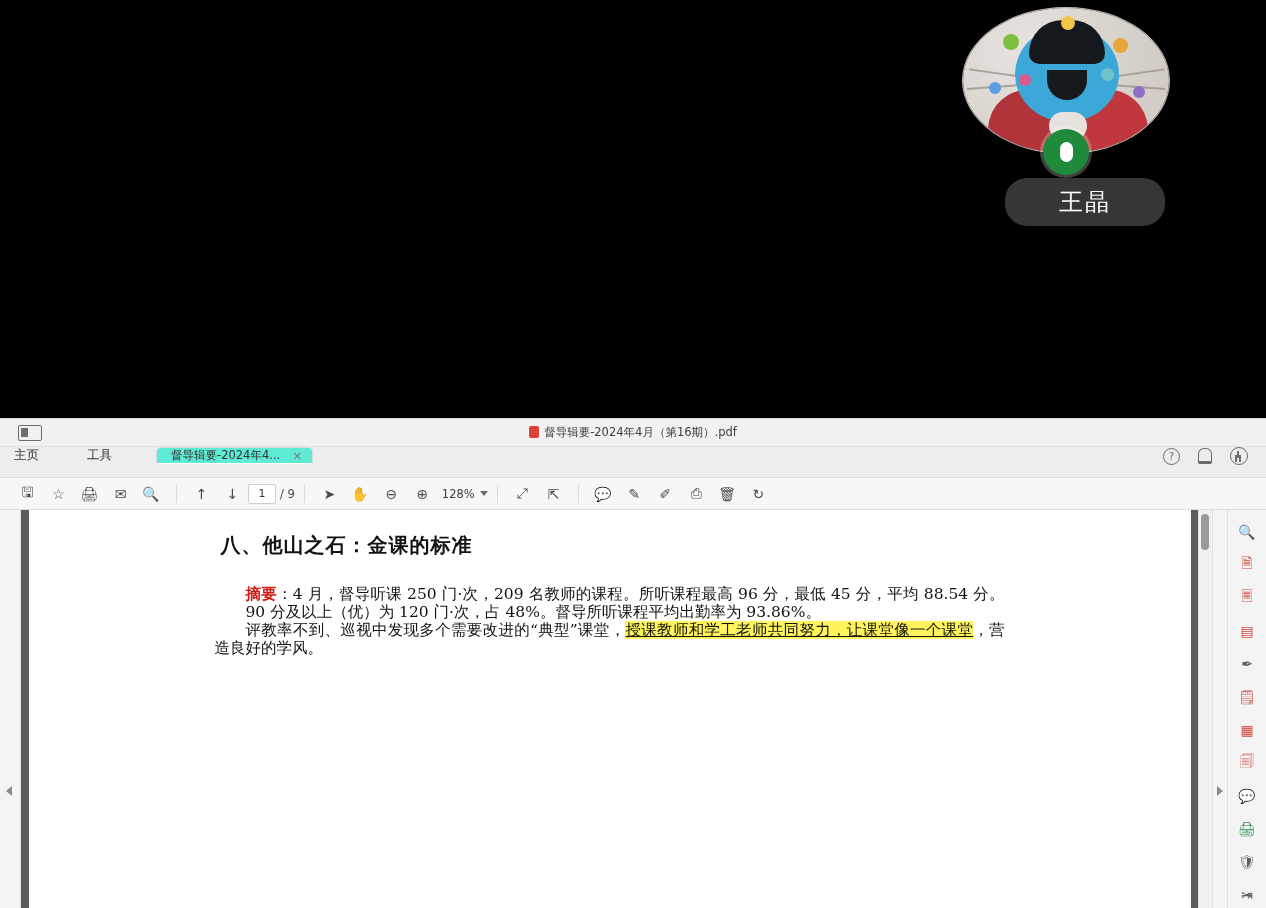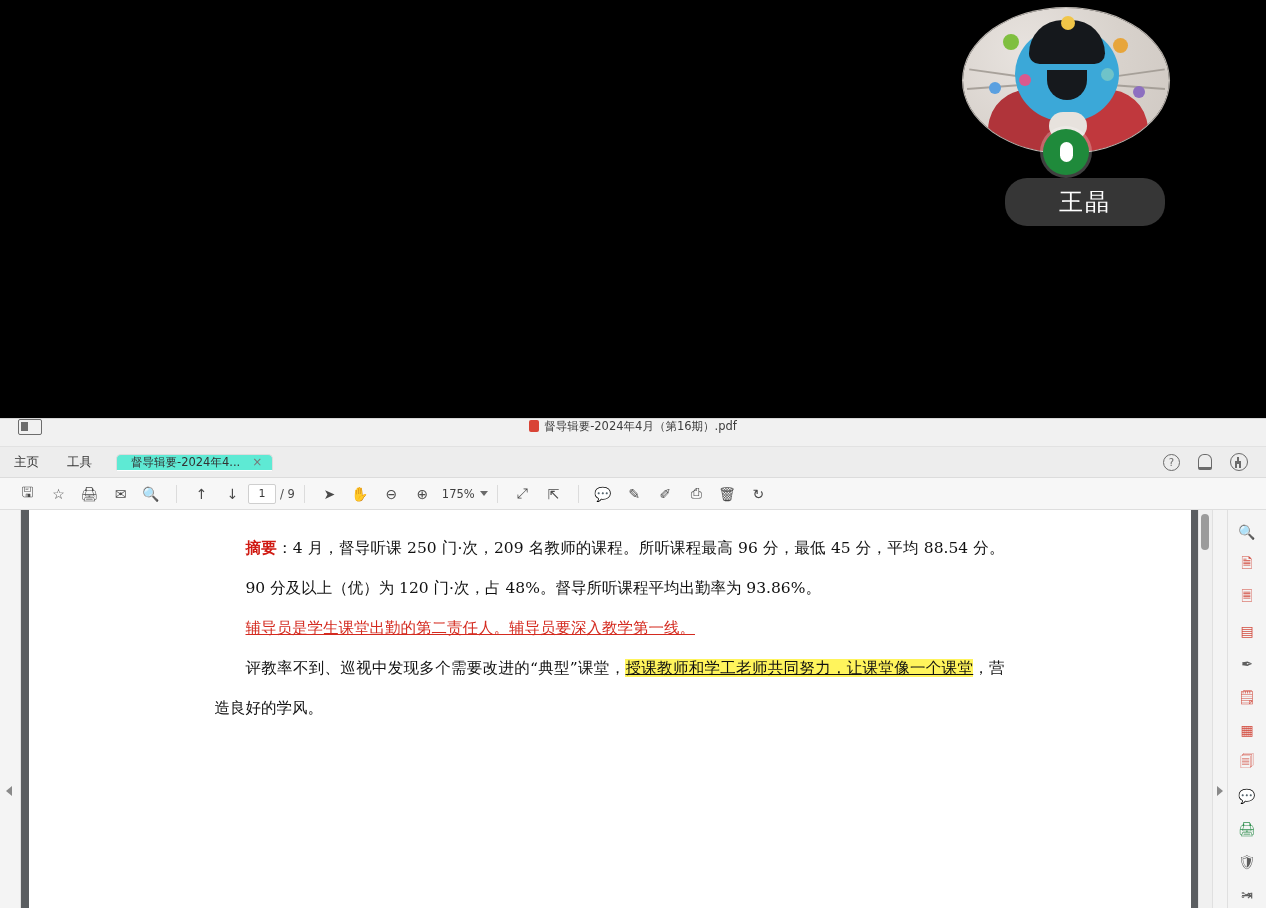--- a/index.html
+++ b/index.html
@@ -145,20 +145,21 @@
     background: #f2f2f2;
     border-top: 1px solid #d6d6d6;
   }
 
   .titlebar {
     position: relative;
     height: 27px;
     background: #f1f1f1;
     border-bottom: 1px solid #e2e2e2;
     display: flex;
+    align-items: center;
   }
   .tb-left-icon {
     margin-left: 18px;
     width: 22px; height: 14px;
     border: 1px solid #6d6d6d;
     border-radius: 2px;
     position: relative;
   }
   .tb-left-icon::before {
     content: "";
@@ -182,21 +183,22 @@
     border-radius: 2px;
     vertical-align: -2px;
     margin-right: 5px;
   }
 
   .tabbar {
     height: 30px;
     background: #ededed;
     border-bottom: 1px solid #dcdcdc;
     display: flex;
-    align-items: center;
+    align-items: flex-start;
+    gap: 20px;
   }
   .menu-item {
     padding: 0 14px;
     display: flex;
     align-items: center;
     font-size: 12.5px;
     color: #353535;
     font-family: "DejaVu Sans", sans-serif;
     cursor: default;
   }
@@ -361,21 +363,21 @@
   }
   .doc-h1 {
     font-size: 20px;
     font-weight: bold;
     letter-spacing: 1px;
     margin: 4px 0 26px 0;
     padding-left: 6px;
   }
   .doc-p {
     font-size: 15.5px;
-    line-height: 40px;
+    line-height: 18px;
     margin: 0;
     text-align: justify;
   }
   .indent { text-indent: 2em; }
   .abs-label { color: #d01a12; font-weight: bold; }
   .red-underline {
     color: #d42a1f;
     text-decoration: underline;
     text-decoration-color: #d42a1f;
   }
@@ -510,21 +512,21 @@
       <div class="pagebox">
         <span class="pagenum">1</span>
         <span>/ 9</span>
       </div>
       <div class="vsep"></div>
       <div class="tbtn">➤</div>
       <div class="tbtn">✋</div>
       <div class="tbtn">⊖</div>
       <div class="tbtn">⊕</div>
       <div class="zoombox">
-        <span>175%</span>
+        <span>128%</span>
         <span class="caret-d"></span>
       </div>
       <div class="vsep"></div>
       <div class="tbtn">⤢</div>
       <div class="tbtn">⇱</div>
       <div class="vsep"></div>
       <div class="tbtn">💬</div>
       <div class="tbtn">✎</div>
       <div class="tbtn">✐</div>
       <div class="tbtn">⎙</div>
@@ -535,29 +537,27 @@
     <div class="body-area">
 
       <div class="left-rail">
         <div class="rail-arrow"></div>
       </div>
 
       <div class="page-scroll">
         <div class="page">
           <div class="page-inner">
 
+            <div class="doc-h1">八、他山之石：金课的标准</div>
 
             <p class="doc-p indent" style="text-indent:0; padding-left:2em;">
               <span class="abs-label">摘要</span><span>：4 月，督导听课 250 门·次，209 名教师的课程。所听课程最高 96 分，最低 45 分，平均 88.54 分。90 分及以上（优）为 120 门·次，占 48%。督导所听课程平均出勤率为 93.86%。</span>
             </p>
 
 
-            <p class="doc-p indent">
-              <span class="red-underline">辅导员是学生课堂出勤的第二责任人。辅导员要深入教学第一线。</span>
-            </p>
 
             <p class="doc-p indent">
               <span>评教率不到、巡视中发现多个需要改进的“典型”课堂，</span><span class="hl">授课教师和学工老师共同努力，让课堂像一个课堂</span><span>，营造良好的学风。</span>
             </p>
 
 
           </div>
         </div>
       </div>
 

